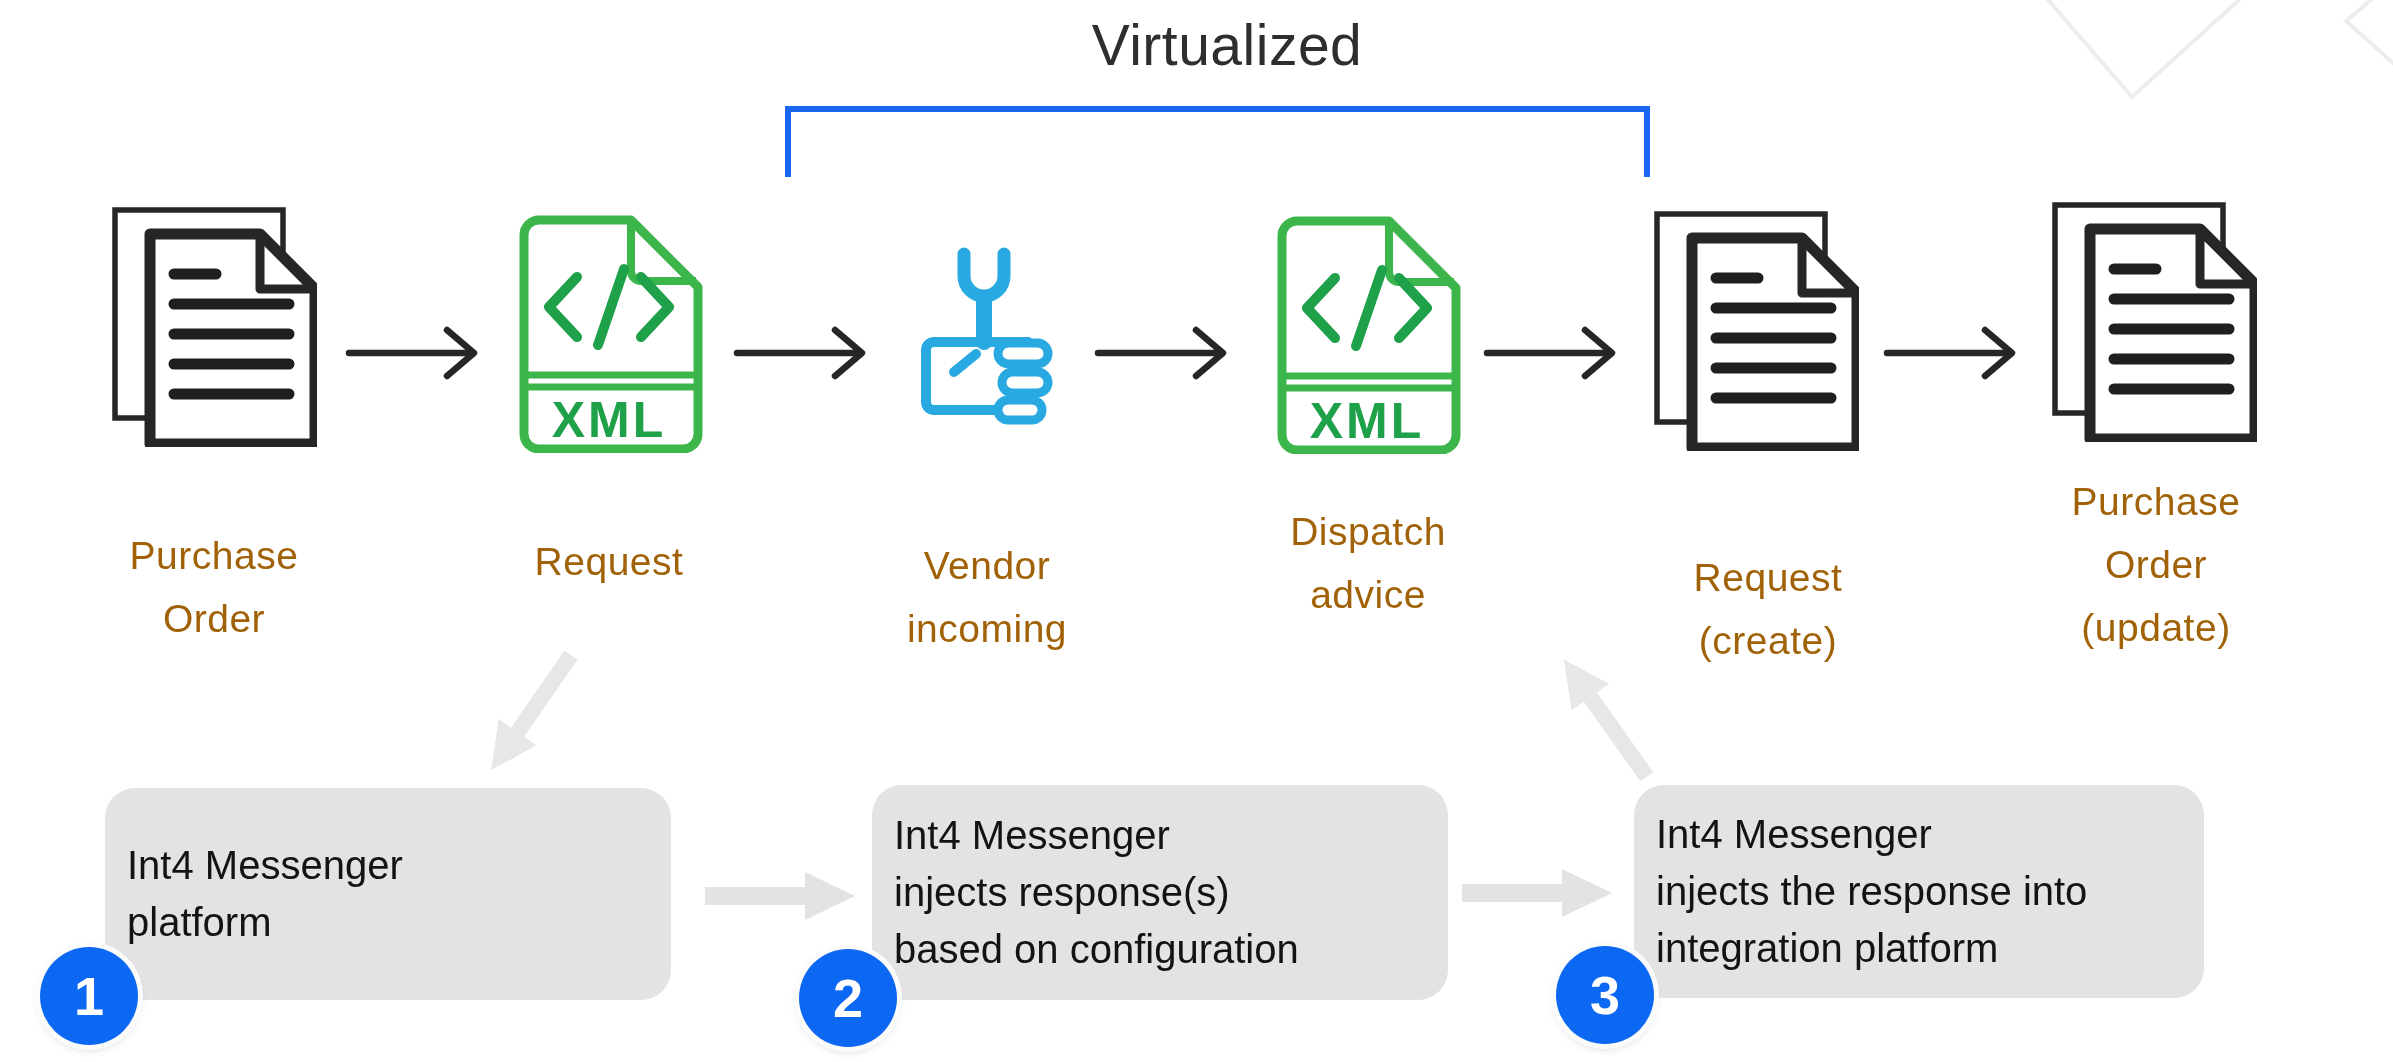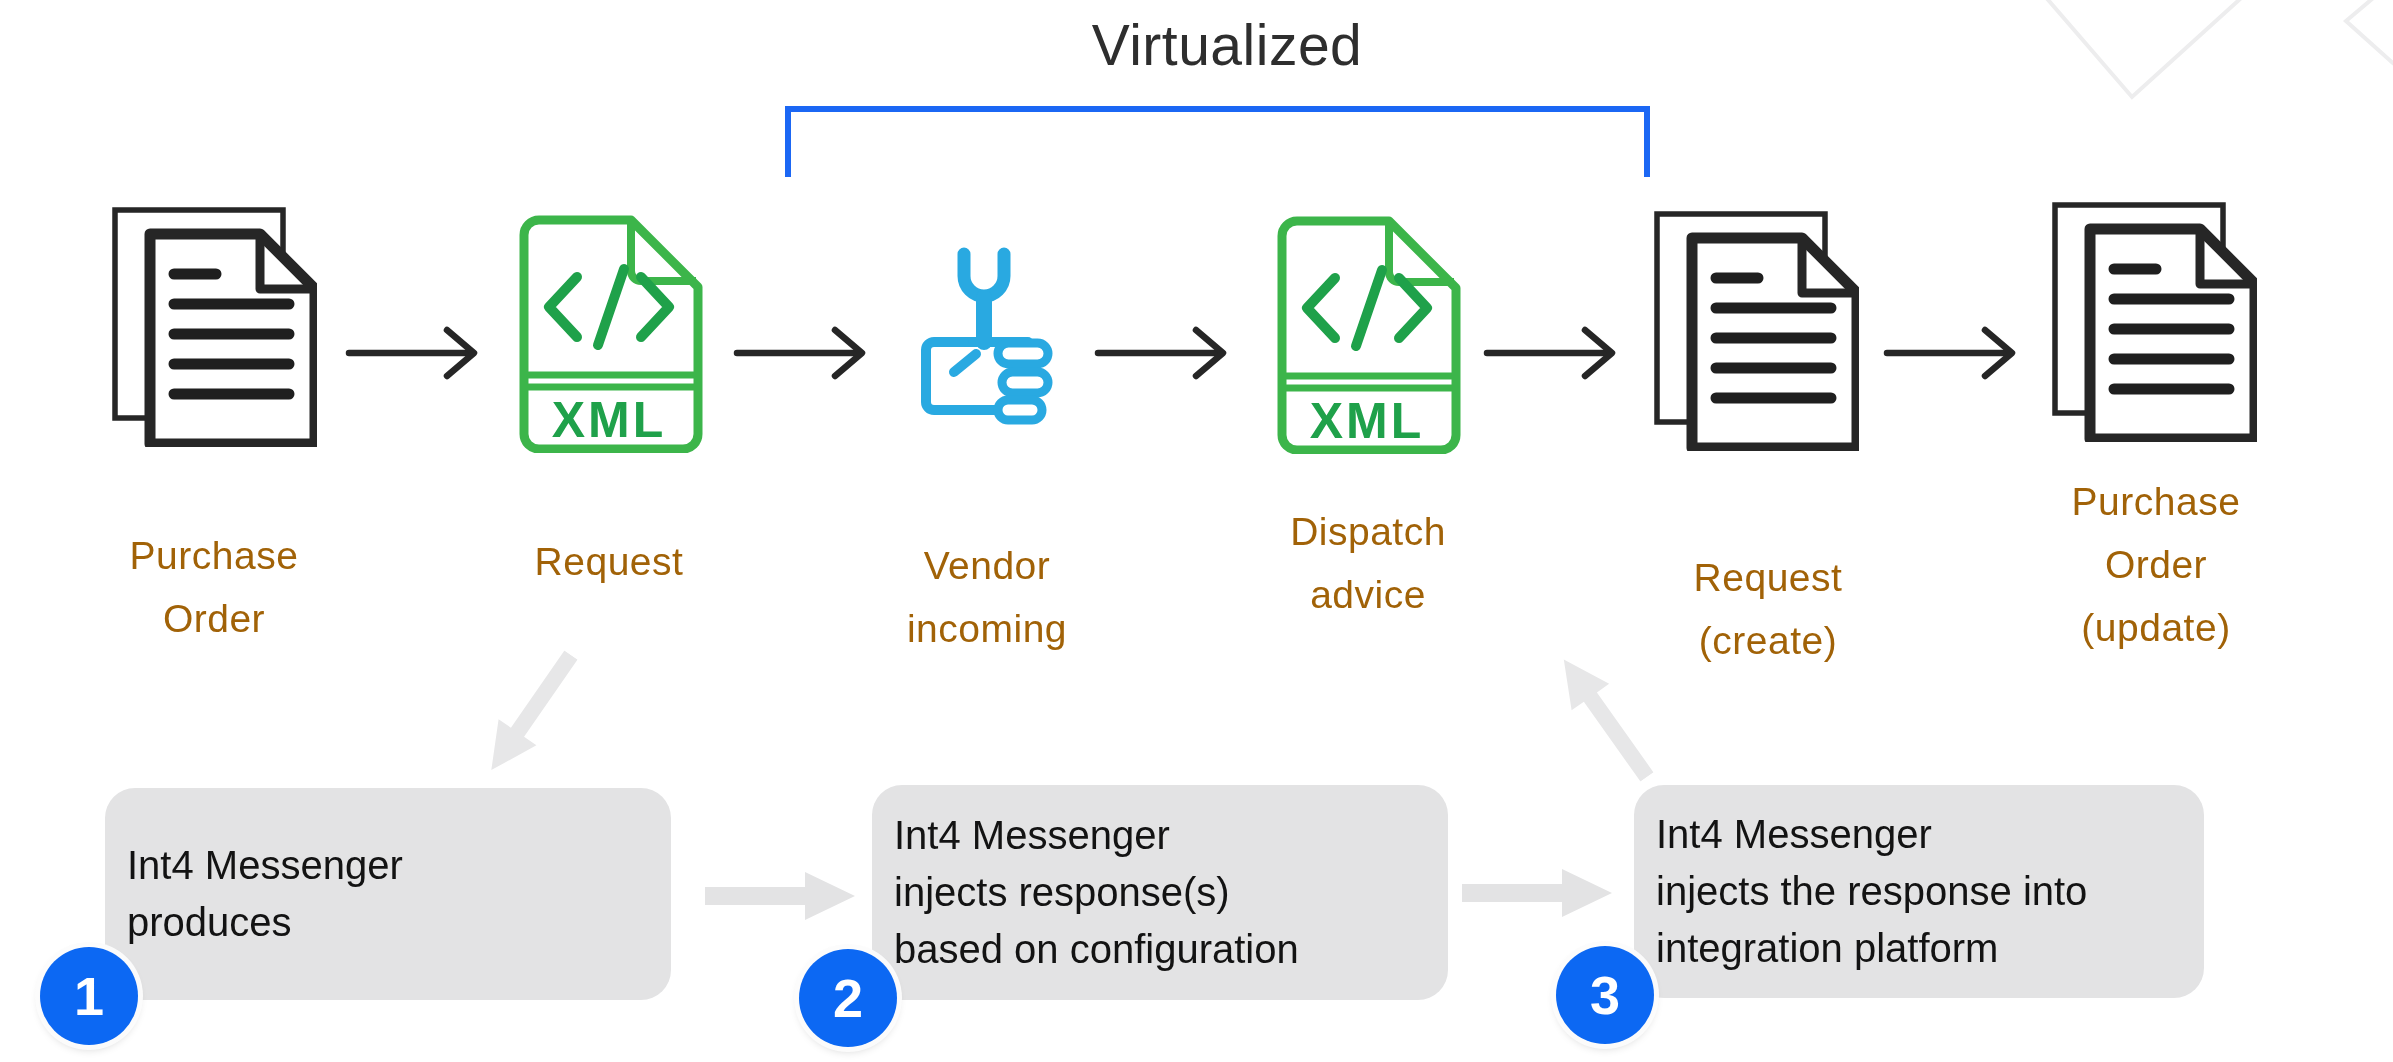--- a/index.html
+++ b/index.html
@@ -153,21 +153,21 @@
   <svg class="gray-arrow" style="left:571px;top:630px;transform:rotate(124.7deg);transform-origin:0px 25px" width="144" height="50" viewBox="0 0 144 50">
     <polygon points="0,17 94,17 94,2 140,25 94,48 94,33 0,33" fill="#e7e7e8"></polygon>
   </svg>
 
   <svg class="gray-arrow" style="left:1647px;top:752px;transform:rotate(-125.3deg);transform-origin:0px 25px" width="148" height="50" viewBox="0 0 148 50">
     <polygon points="0,17 98,17 98,2 144,25 98,48 98,33 0,33" fill="#e7e7e8"></polygon>
   </svg>
 
   <div class="callout" style="left:105px;top:788px;width:566px;height:212px">
     <div>Int4 Messenger</div>
-    <div>produces</div>
+    <div>platform</div>
   </div>
   <div class="callout" style="left:872px;top:785px;width:576px;height:215px">
     <div>Int4 Messenger</div>
     <div>injects response(s)</div>
     <div>based on configuration</div>
   </div>
   <div class="callout" style="left:1634px;top:785px;width:570px;height:213px">
     <div>Int4 Messenger</div>
     <div>injects the response into</div>
     <div>integration platform</div>

